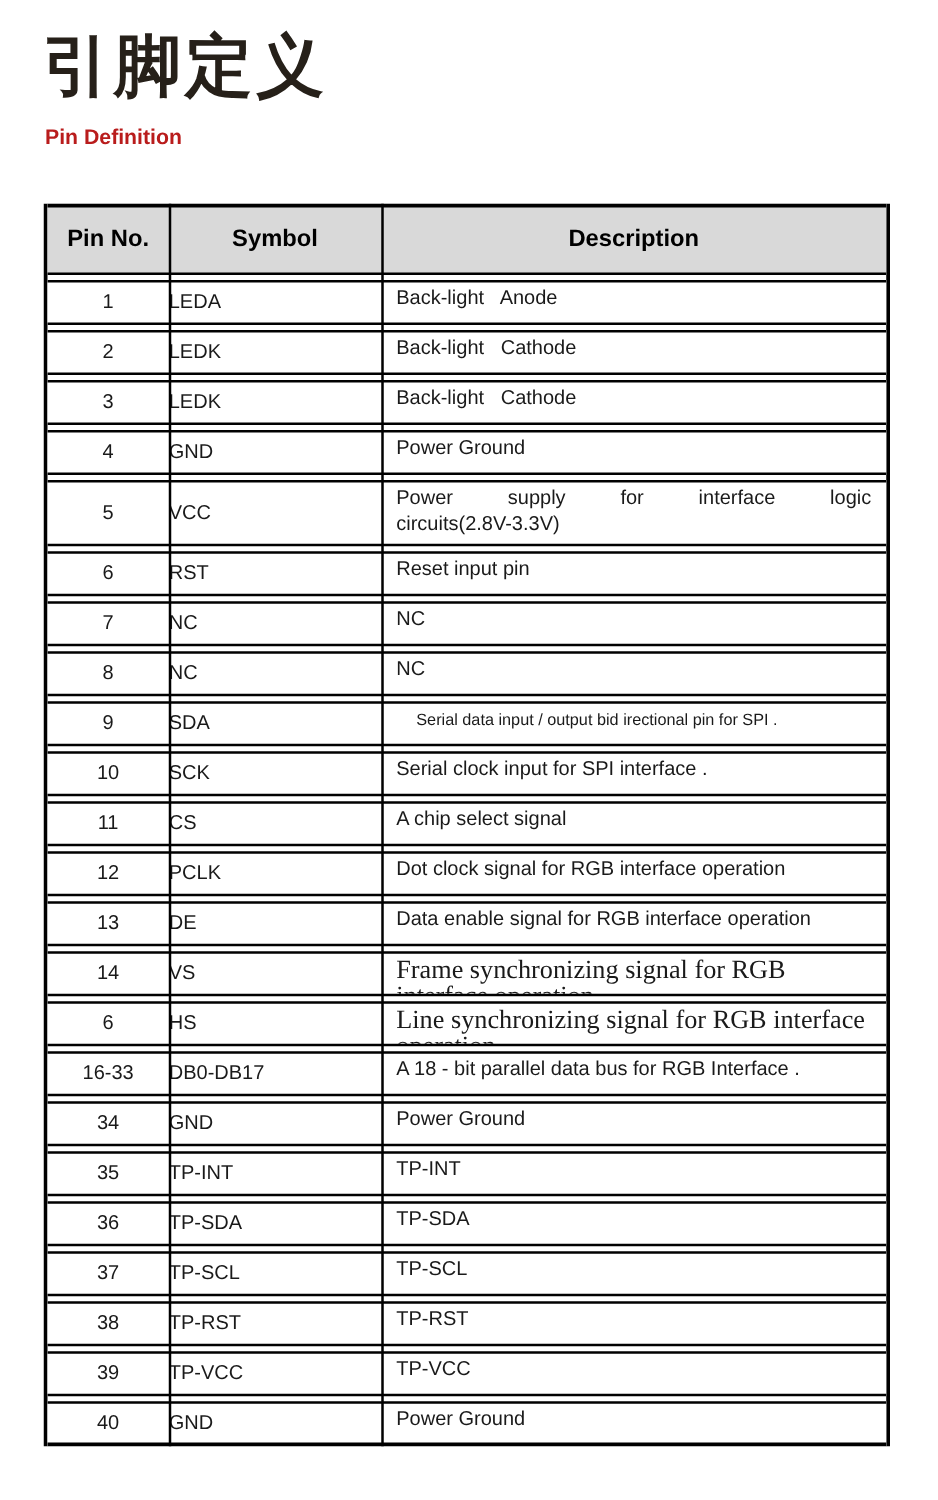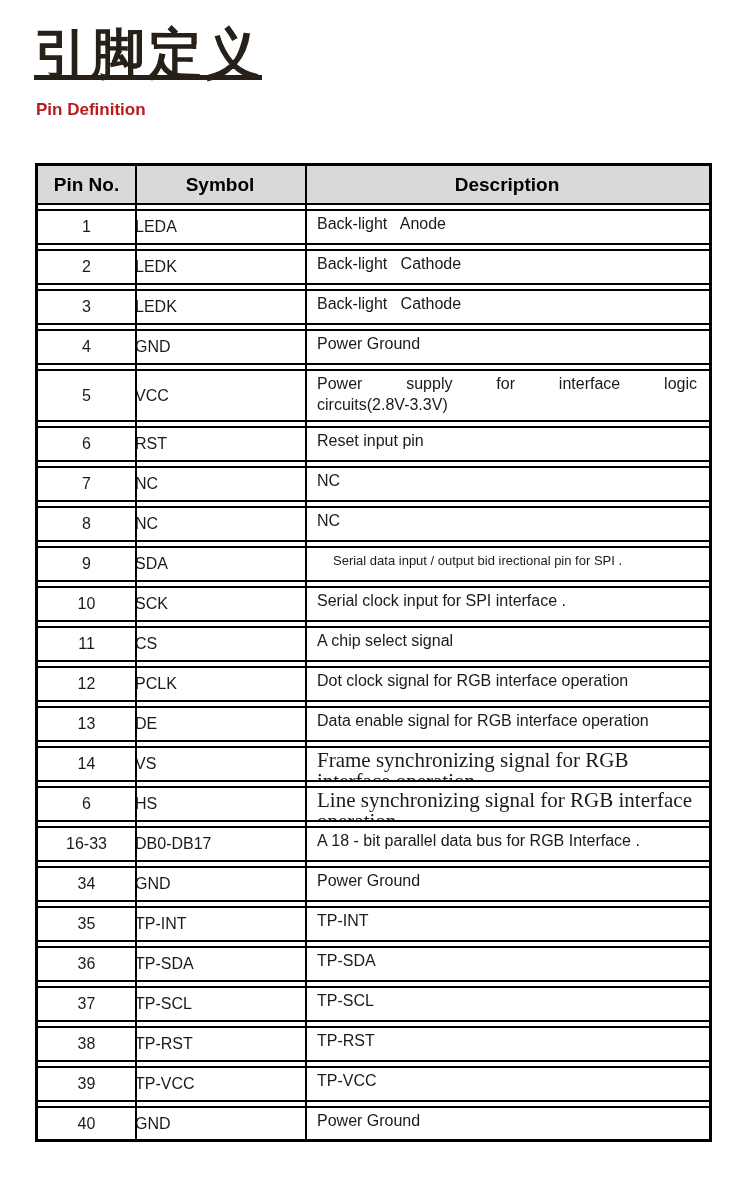--- a/index.html
+++ b/index.html
@@ -18,21 +18,20 @@
   }
   .title {
     position: absolute;
     left: 34px;
     top: 18px;
     font-size: 54px;
     line-height: 70px;
     font-weight: bold;
     color: #262019;
     letter-spacing: 3px;
-    text-decoration: underline;
   }
   .subtitle {
     position: absolute;
     left: 36px;
     top: 100px;
     font-size: 17px;
     font-weight: bold;
     color: #b91c1c;
   }
   .pin-table {
@@ -58,21 +57,21 @@
     display: flex;
     box-sizing: border-box;
     height: 36px;
     border-top: 2px solid #000;
     border-bottom: 2px solid #000;
     margin-bottom: 4px;
     background: #ffffff;
   }
   .t-row.tall { height: 53px; }
   .t-row.header-row {
-    height: 42px;
+    height: 57px;
     border-top: 3px solid #000;
     background: #d9d9d9;
   }
   .t-row.last { margin-bottom: 0; border-bottom: 3px solid #000; }
   .cell {
     box-sizing: border-box;
     display: flex;
     align-items: center;
     overflow: hidden;
   }

